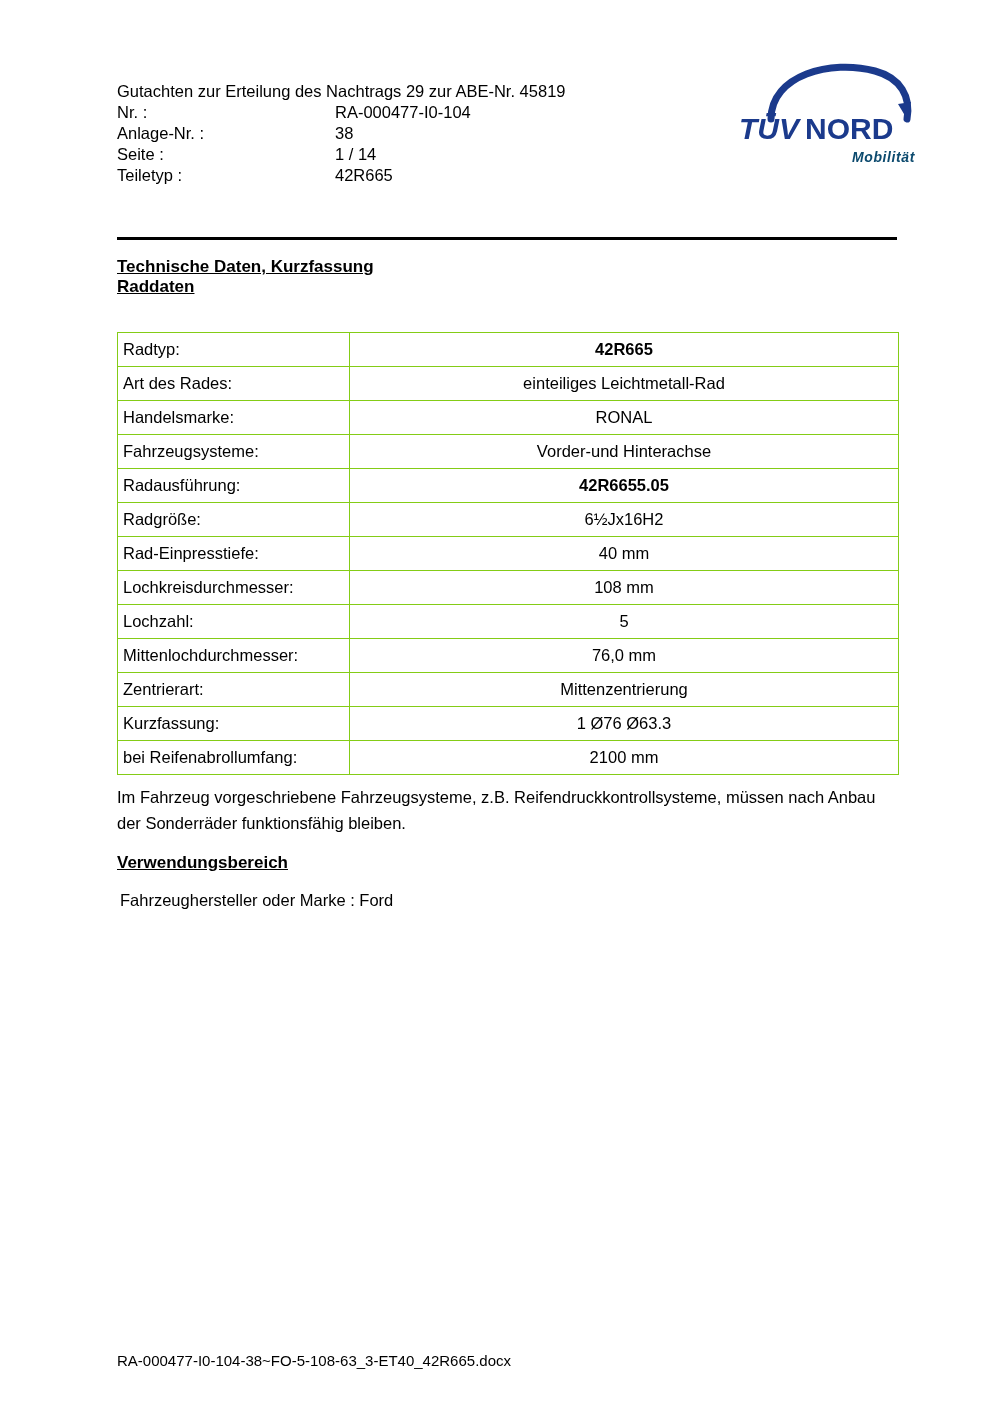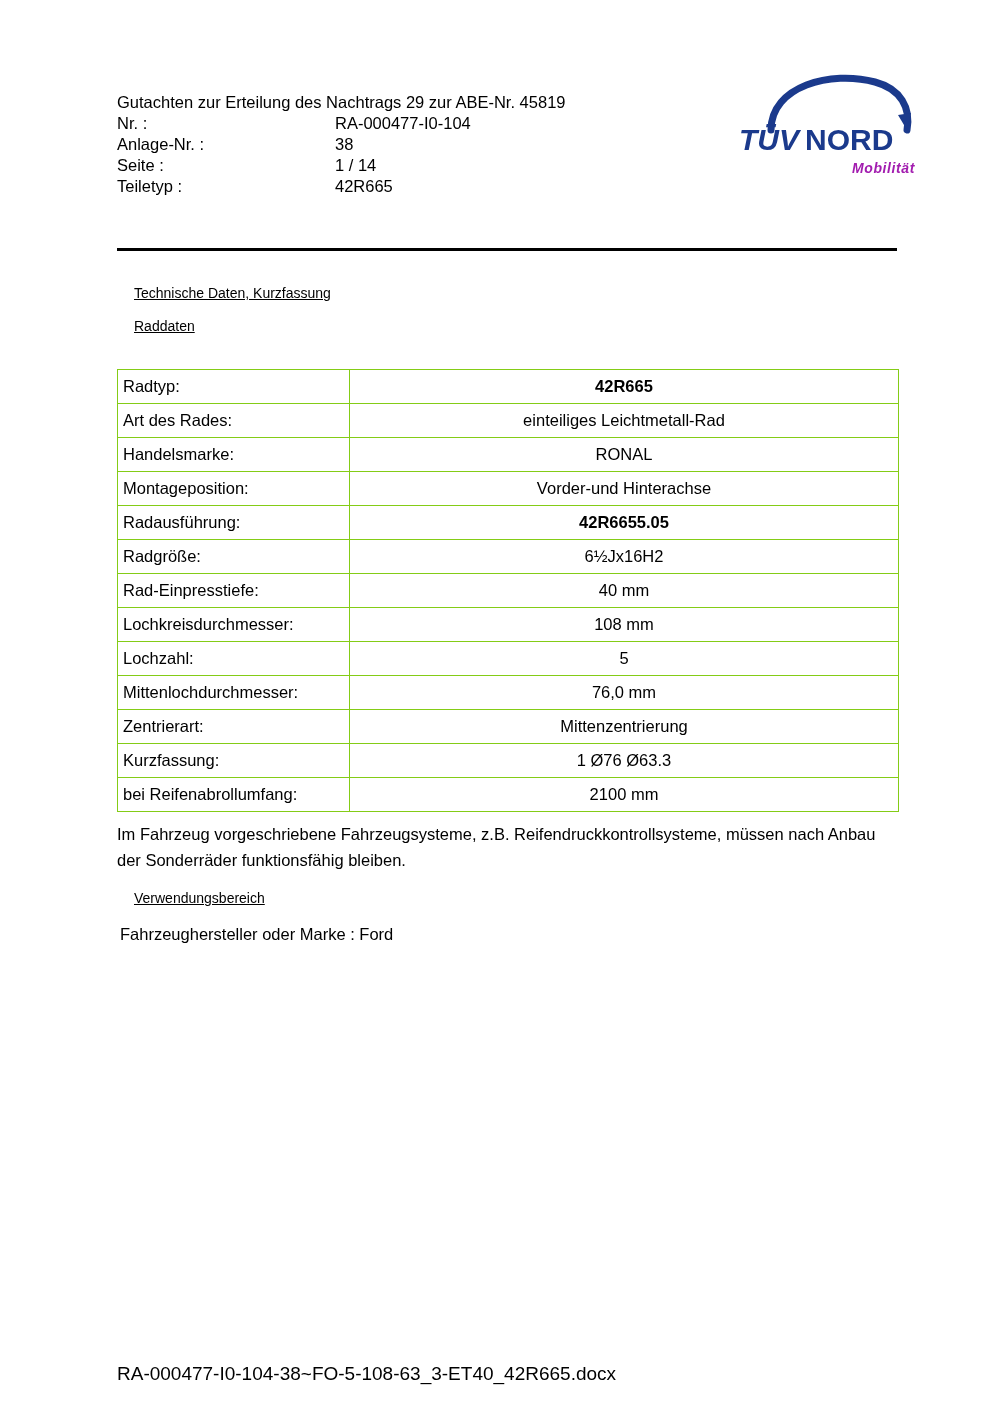--- a/index.html
+++ b/index.html
@@ -10,21 +10,21 @@
     width: 993px;
     height: 1404px;
     background: #ffffff;
     font-family: "Liberation Sans", sans-serif;
     color: #000000;
     position: relative;
     overflow: hidden;
   }
   .page {
     position: absolute;
-    left: 0; top: 16px;
+    left: 0; top: 5px;
     width: 993px;
     height: 1040px;
     box-sizing: border-box;
     padding: 0;
   }
 
   
   .header {
     position: absolute;
     left: 117px;
@@ -60,21 +60,21 @@
     height: 110px;
   }
   .logo svg { display: block; }
   .logo-sub {
     position: absolute;
     right: 0;
     top: 92px;
     font-size: 14px;
     font-style: italic;
     font-weight: bold;
-    color: #a21caf;
+    color: #0c4a6e;
     letter-spacing: 0.6px;
   }
 
   
   .hrule {
     position: absolute;
     left: 117px;
     top: 232px;
     width: 780px;
     height: 3px;
@@ -82,24 +82,24 @@
   }
 
   
   .body-area {
     position: absolute;
     left: 117px;
     top: 252px;
     width: 790px;
   }
   h2.section {
-    font-size: 14px;
-    font-weight: normal;
+    font-size: 17px;
+    font-weight: bold;
     text-decoration: underline;
-    margin: 17px;
+    margin: 0;
     padding: 0;
   }
   .sec-techdaten { margin-top: 0px; }
   .sec-raddaten { margin-top: 20px; }
 
   
   table.data {
     margin-top: 35px;
     border-collapse: collapse;
     width: 782px;
@@ -133,30 +133,30 @@
     line-height: 26px;
     margin-top: 9px;
     width: 760px;
   }
   .sec-verw {
     margin-top: 28px;
   }
   .para-verw {
     font-size: 16.5px;
     line-height: 22px;
-    margin-top: 4px;
+    margin-top: 16px;
     padding-left: 3px;
   }
 
   
   .footer {
     position: absolute;
     left: 117px;
     top: 1347px;
-    font-size: 19px;
+    font-size: 15px;
   }
 </style>
 </head>
 <body>
 
 <div class="page">
 
   <div class="header">
     <div class="header-title">Gutachten zur Erteilung des Nachtrags 29 zur ABE-Nr. 45819</div>
     <table class="meta-table">
@@ -207,21 +207,21 @@
         </tr>
         <tr>
           <td class="k">Art des Rades:</td>
           <td class="v">einteiliges Leichtmetall-Rad</td>
         </tr>
         <tr>
           <td class="k">Handelsmarke:</td>
           <td class="v">RONAL</td>
         </tr>
         <tr>
-          <td class="k">Montageposition:</td>
+          <td class="k">Fahrzeugsysteme:</td>
           <td class="v">Vorder-und Hinterachse</td>
         </tr>
         <tr>
           <td class="k">Radausführung:</td>
           <td class="v bold">42R6655.05</td>
         </tr>
         <tr>
           <td class="k">Radgröße:</td>
           <td class="v">6½Jx16H2</td>
         </tr>

